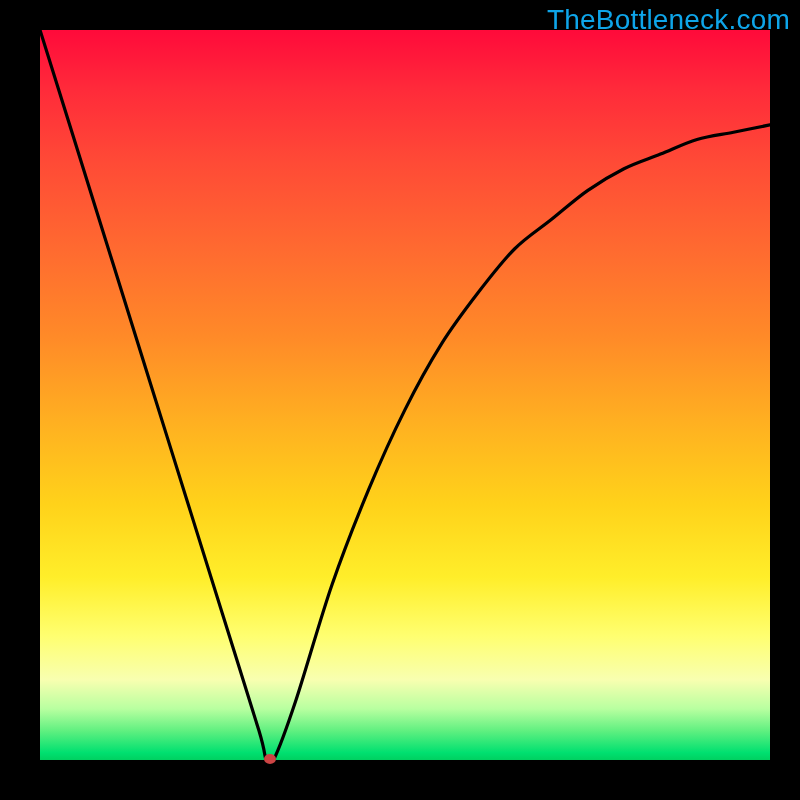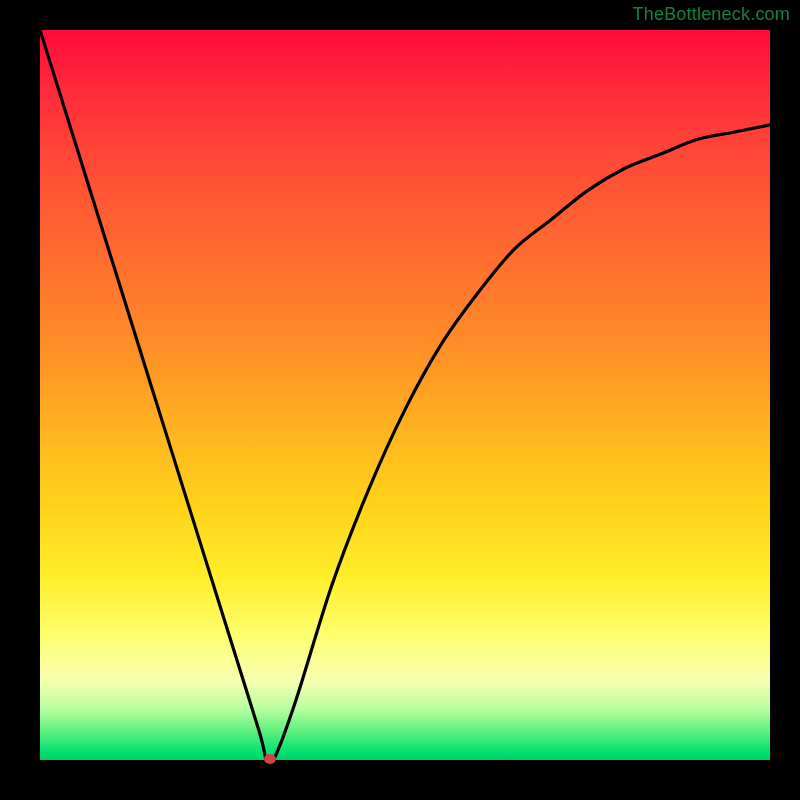--- a/index.html
+++ b/index.html
@@ -45,22 +45,22 @@
     position: absolute;
     left: 0;
     top: 0;
     width: 730px;
     height: 730px;
   }
   .watermark {
     position: absolute;
     top: 4px;
     right: 10px;
-    color: #15803d;
-    font-size: 18px;
+    color: #0ea5e9;
+    font-size: 28px;
     font-weight: 500;
     letter-spacing: 0.2px;
   }
   .dot {
     position: absolute;
     width: 12px;
     height: 10px;
     background: #cc4444;
     border-radius: 50%;
   }

